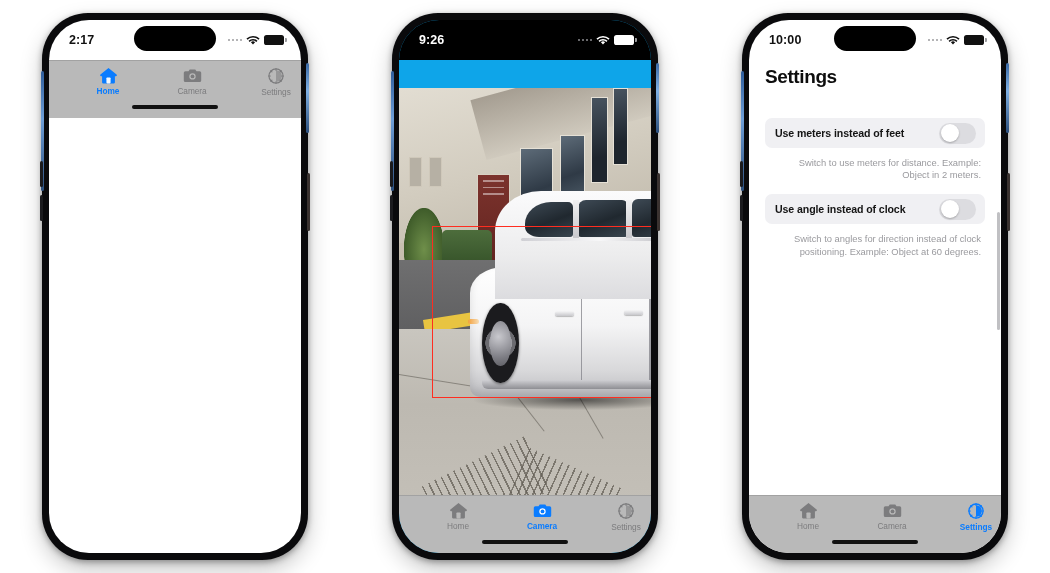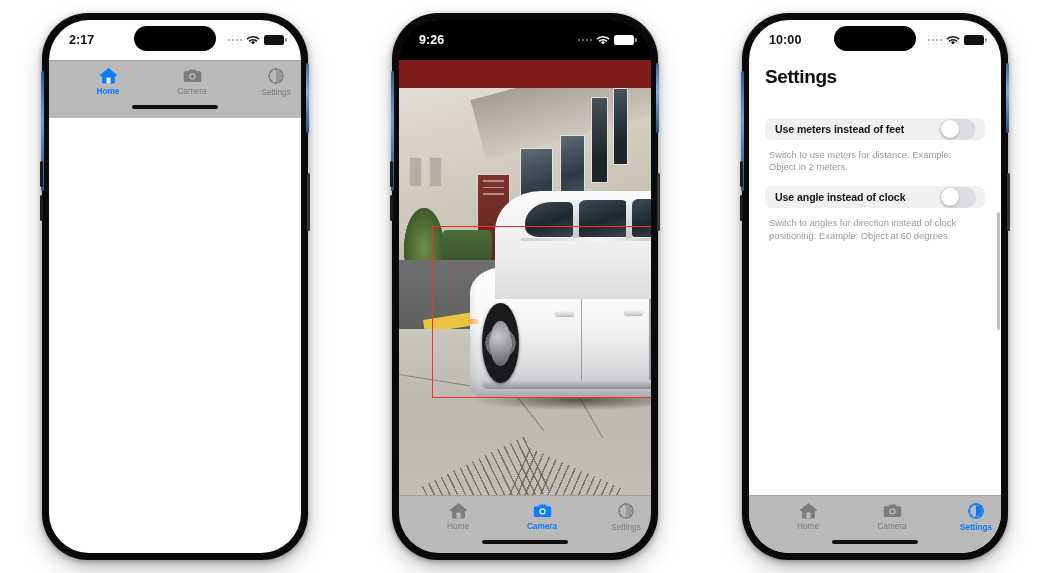--- a/index.html
+++ b/index.html
@@ -72,21 +72,21 @@
     position: absolute;
     left: 7px; top: 7px;
     width: 252px;
     height: 533px;
     border-radius: 40px;
     overflow: hidden;
     background: #ffffff;
     display: flex;
     flex-direction: column;
   }
-  .screen.dark { background: #7f1d1d; }
+  .screen.dark { background: #0ea5e9; }
 
   
   .statusbar {
     position: relative;
     height: 40px;
     flex: 0 0 auto;
     display: flex;
     align-items: center;
     justify-content: space-between;
     padding: 0 17px 0 20px;
@@ -419,21 +419,21 @@
     overflow: hidden;
   }
   .settings-title {
     font-size: 19px;
     font-weight: bold;
     color: #0d0d0d;
     letter-spacing: -0.4px;
     margin: 6px 0 30px 0;
   }
   .set-row {
-    height: 22px;
+    height: 30px;
     background: #f0f0f3;
     border-radius: 7px;
     display: flex;
     align-items: center;
     justify-content: space-between;
     padding: 0 9px 0 10px;
     box-sizing: border-box;
   }
   .set-row-label {
     font-size: 10.6px;
@@ -457,20 +457,21 @@
     border-radius: 50%;
     background: #ffffff;
     box-shadow: 0 1px 2px rgba(0,0,0,0.25);
   }
   .set-desc {
     font-size: 9.4px;
     line-height: 12.2px;
     color: #9a9a9e;
     margin: 9px 0 13px 0;
     padding: 0 4px;
+    text-align: right;
   }
   .set-scrollbar {
     position: absolute;
     right: 1px;
     top: 152px;
     width: 2.6px;
     height: 118px;
     border-radius: 2px;
     background: rgba(60,60,67,0.32);
   }

